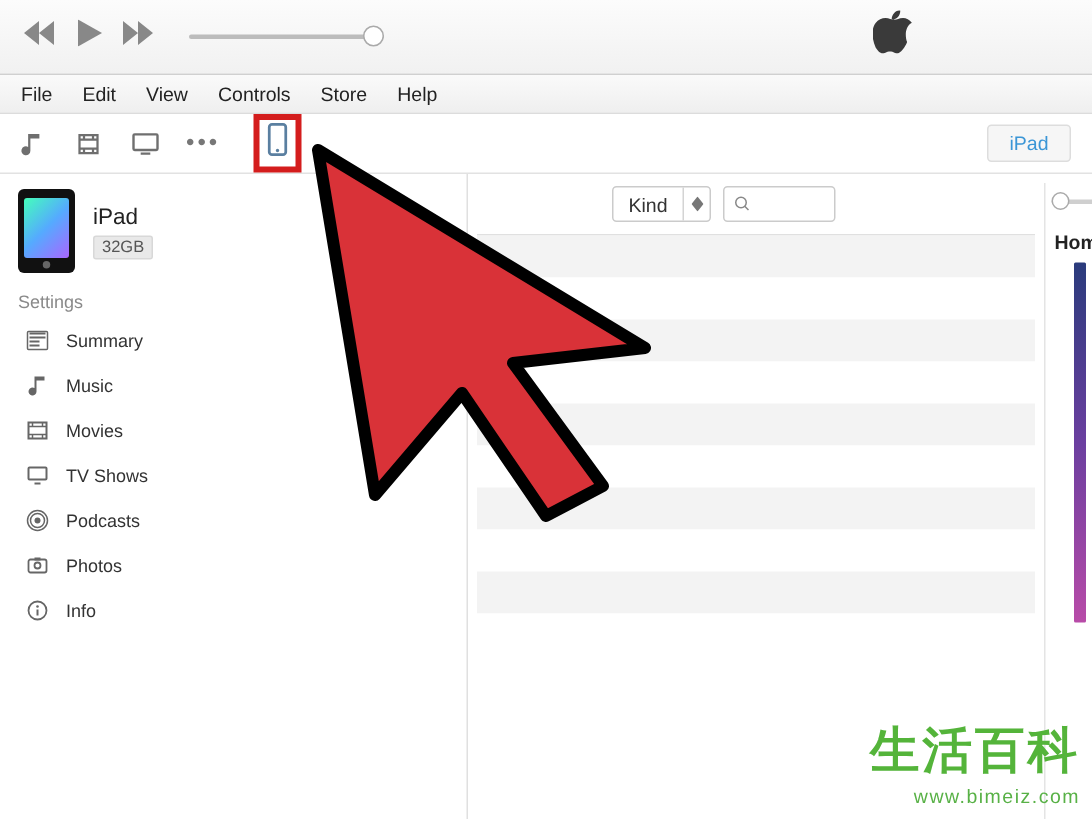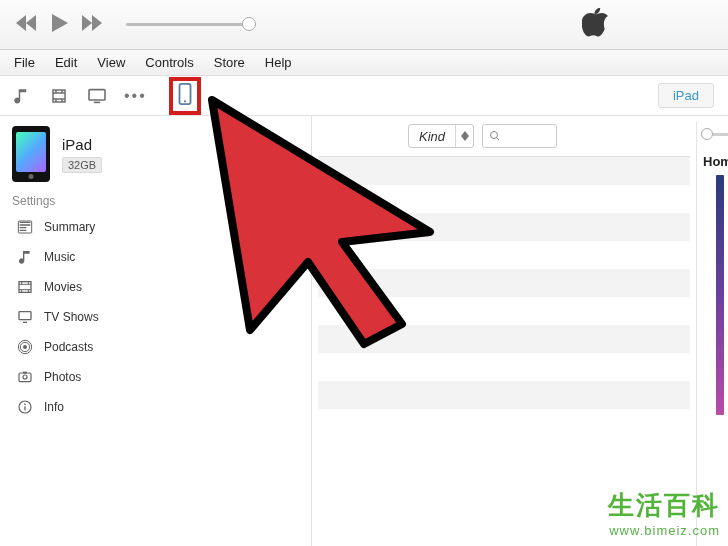--- a/index.html
+++ b/index.html
@@ -38,21 +38,21 @@
 .nav { list-style: none; }
 .nav li { display: flex; align-items: center; gap: 10px; padding: 6px 16px; font-size: 12px; color: #333; cursor: default; }
 .nav li.active { background: #2b7ee0; color: #fff; }
 .nav li .nicon { width: 18px; height: 18px; display: flex; align-items: center; justify-content: center; }
 .nav li .nicon svg { width: 16px; height: 16px; fill: #666; }
 .nav li.active .nicon svg { fill: #fff; }
 
 .main { flex: 1; display: flex; gap: 6px; padding: 6px 0 0 6px; }
 .left-panel { flex: 1; }
 .filter-row { display: flex; gap: 8px; align-items: center; padding: 2px 0 8px 90px; }
-.kind-sel { display: flex; align-items: center; border: 1px solid #cbcbcb; background: #fff; border-radius: 3px; font-size: 13px; color: #333; height: 24px; font-style: italic; }
+.kind-sel { display: flex; align-items: center; border: 1px solid #cbcbcb; background: #fff; border-radius: 3px; font-size: 13px; color: #333; height: 24px; }
 .kind-sel .lbl { padding: 0 10px; }
 .kind-sel .arrows { width: 18px; border-left: 1px solid #d4d4d4; display: flex; flex-direction: column; align-items: center; justify-content: center; height: 100%; }
 .kind-sel .arrows svg { fill: #777; }
 .search { display: flex; align-items: center; border: 1px solid #cbcbcb; background: #fff; border-radius: 3px; height: 24px; padding: 0 6px; gap: 4px; }
 .search svg { fill: #888; }
 .search input { border: none; outline: none; font-size: 13px; width: 45px; }
 .rows { border-top: 1px solid #e0e0e0; background: #fff; }
 .rows .row { height: 28px; }
 .rows .row:nth-child(odd) { background: #f3f3f3; }
 .rows .row:nth-child(even) { background: #fff; }
@@ -60,21 +60,21 @@
 .right-panel { width: 32px; border-left: 1px solid #e4e4e4; padding: 4px; }
 .slider-mini { width: 38px; height: 16px; display: flex; align-items: center; margin: 0 auto 10px; }
 .slider-mini .track { width: 100%; height: 3px; background: #cfcfcf; border-radius: 2px; position: relative; }
 .slider-mini .track .knob2 { position: absolute; left: 0; top: -5px; width: 12px; height: 12px; background: #fff; border: 1px solid #aaa; border-radius: 50%; }
 .home-lbl { font-size: 13px; font-weight: 600; color: #222; padding: 2px 0 6px 2px; }
 .home-thumb { width: 8px; height: 240px; background: linear-gradient(180deg,#2a3b7c,#6b3fa0,#b84ba8); border-radius: 1px; margin-left: auto; }
 
 .cursor-arrow { position: absolute; left: 192px; top: 92px; pointer-events: none; }
 
 .watermark { position: absolute; right: 8px; bottom: 8px; text-align: right; }
-.watermark .cn { font-size: 26px; font-weight: 800; color: #54b43a; letter-spacing: 2px; font-family: Liberation Serif, serif; }
+.watermark .cn { font-size: 33px; font-weight: 800; color: #54b43a; letter-spacing: 2px; font-family: Liberation Serif, serif; }
 .watermark .url { font-size: 13px; color: #58b146; letter-spacing: 1px; }
 </style>
 </head>
 <body>
 
 <div class="title-bar">
   <div class="playback">
     <span><svg width="22" height="16" viewBox="0 0 22 16">
           <path d="M10 8 L20 0 V16 Z M0 8 L10 0 V16 Z"></path>
         </svg></span>

